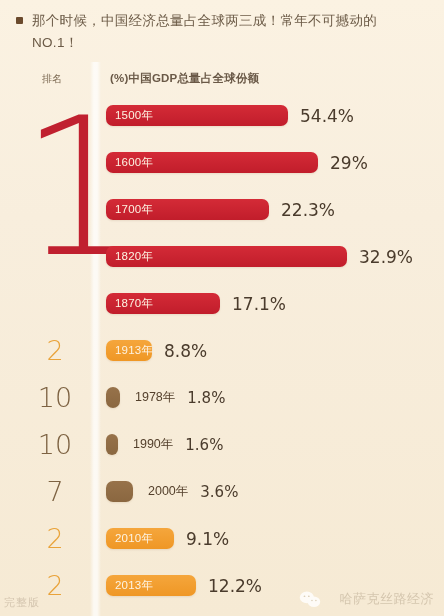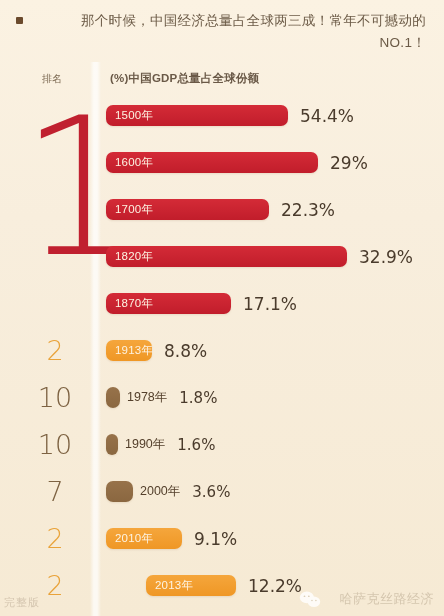--- a/index.html
+++ b/index.html
@@ -15,21 +15,21 @@
     background: linear-gradient(180deg,#fbf2e2 0%, #f8eedd 35%, #f6ead4 100%);
   }
 
   
   .header {
     position: absolute;
     left: 0; top: 0;
     width: 444px; height: 62px;
     padding: 10px 18px 0 12px;
   }
-  .header-row { display: flex; align-items: flex-start; text-align: right; }
+  .header-row { display: flex; align-items: flex-start; }
   .bullet {
     width: 7px; height: 7px;
     background: #6b4a2c;
     border-radius: 1px;
     margin: 7px 9px 0 4px;
     flex: none;
   }
   .header-text {
     font-size: 13.5px;
     line-height: 22px;
@@ -121,21 +121,21 @@
   .bar-label-in {
     font-size: 11.5px;
     color: #fdf3e2;
     padding-left: 9px;
     white-space: nowrap;
     letter-spacing: .2px;
   }
   .bar-label-out {
     font-size: 12.5px;
     color: #54402c;
-    margin-left: 7px;
+    margin-left: 15px;
     white-space: nowrap;
   }
   .value {
     font-size: 17px;
     color: #4a3b2c;
     margin-left: 12px;
     white-space: nowrap;
     font-family: "DejaVu Sans", sans-serif;
   }
   .value.small { font-size: 15px; }
@@ -209,21 +209,21 @@
         <div class="row">
           <div class="barwrap">
             <div class="bar red" style="width: 241px;">
               <span class="bar-label-in">1820年</span>
             </div>
             <span class="value">32.9%</span>
           </div>
         </div>
         <div class="row">
           <div class="barwrap">
-            <div class="bar red" style="width: 125px;">
+            <div class="bar red" style="width: 114px;">
               <span class="bar-label-in">1870年</span>
             </div>
             <span class="value">17.1%</span>
           </div>
         </div>
         <div class="row">
           <div class="rank c-orange">2</div>
           <div class="barwrap">
             <div class="bar orange" style="width: 46px;">
               <span class="bar-label-in">1913年</span>
@@ -251,30 +251,30 @@
           <div class="rank c-brown">7</div>
           <div class="barwrap">
             <div class="bar brown" style="width: 27px;"></div>
             <span class="bar-label-out">2000年</span>
             <span class="value small">3.6%</span>
           </div>
         </div>
         <div class="row">
           <div class="rank c-orange">2</div>
           <div class="barwrap">
-            <div class="bar orange" style="width: 76px;">
+            <div class="bar orange" style="width: 68px;">
               <span class="bar-label-in">2010年</span>
             </div>
             <span class="value">9.1%</span>
           </div>
         </div>
         <div class="row">
           <div class="rank c-orange">2</div>
           <div class="barwrap">
-            <div class="bar orange" style="width: 90px; margin-left: 40px;">
+            <div class="bar orange" style="width: 90px;">
               <span class="bar-label-in">2013年</span>
             </div>
             <span class="value">12.2%</span>
           </div>
         </div>
       </div>
   </div>
 
   <div class="brand">
     <svg class="wechat-icon" viewBox="0 0 28 22">

